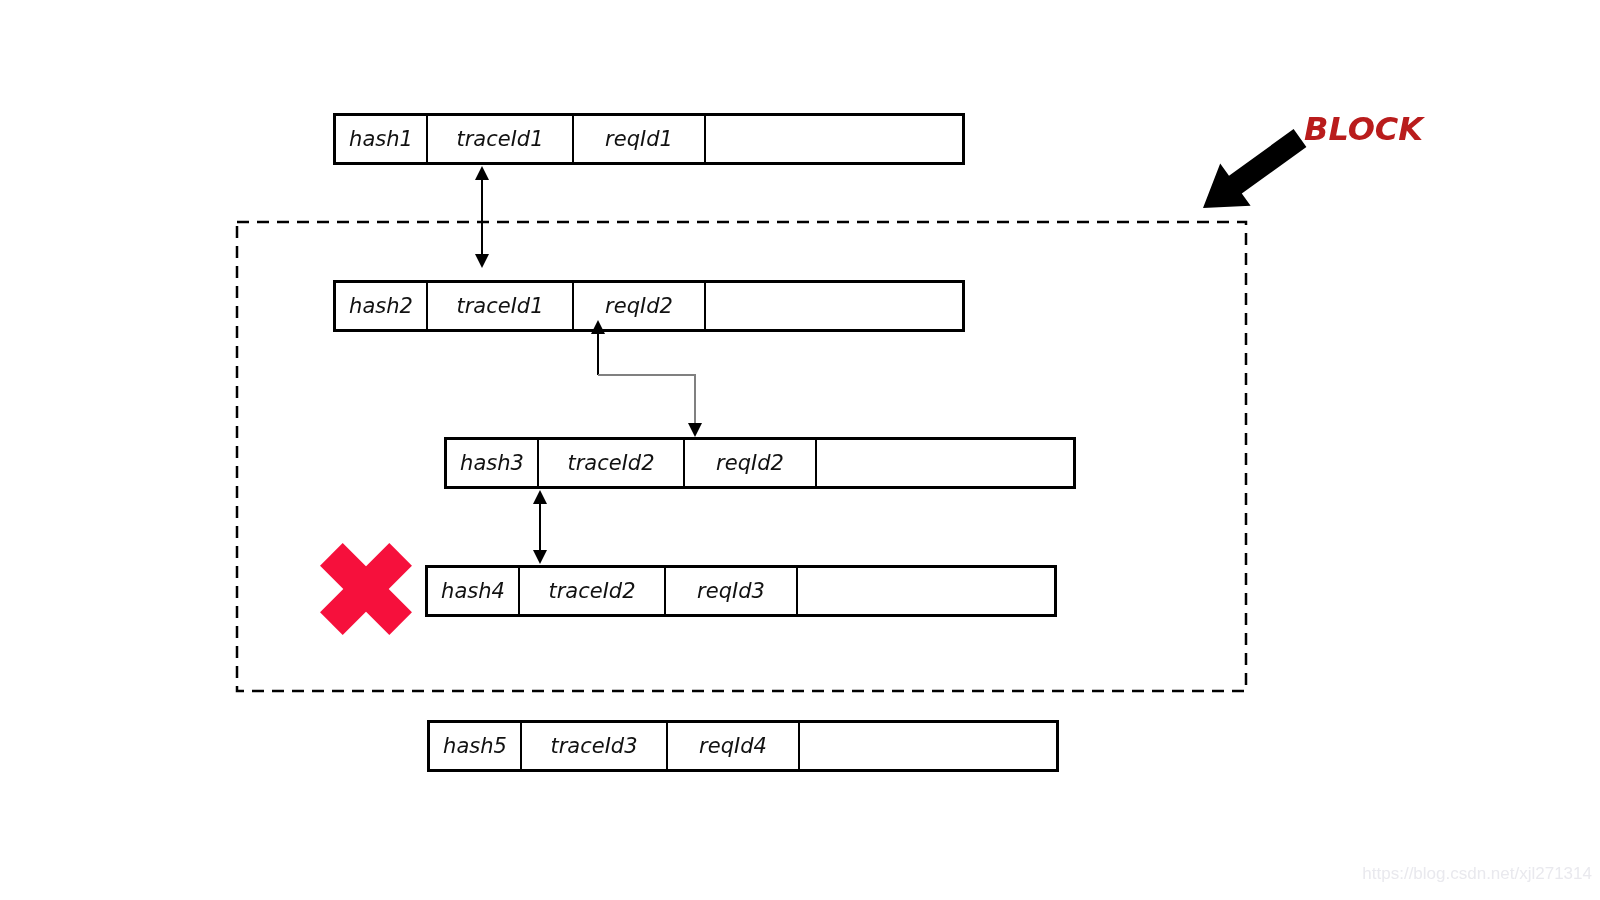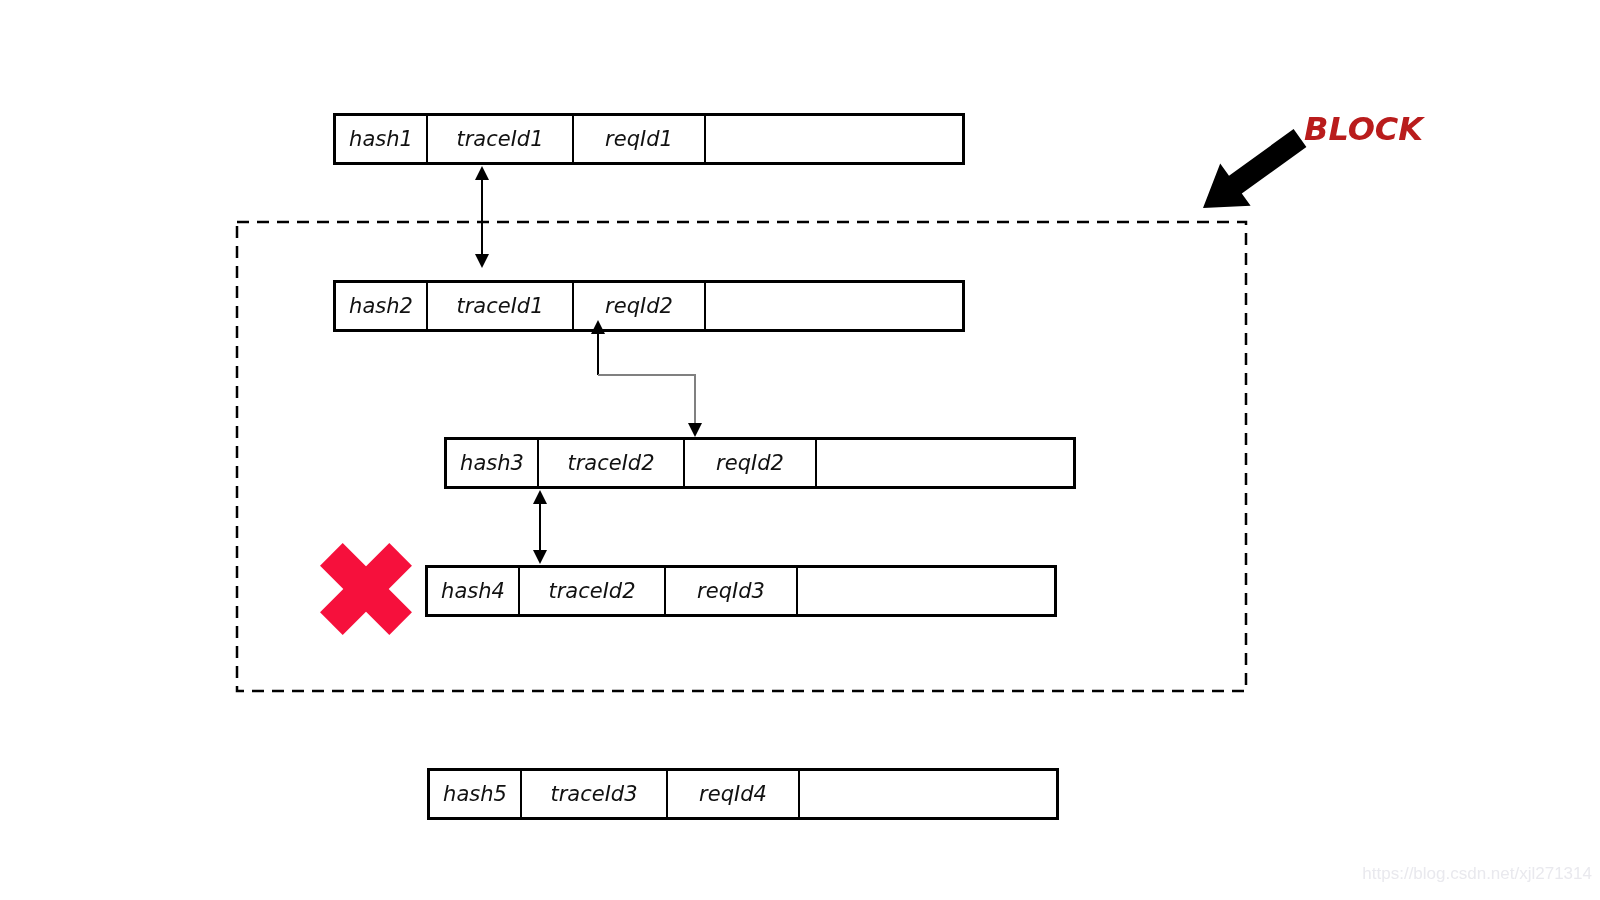--- a/index.html
+++ b/index.html
@@ -127,21 +127,21 @@
     <div class="cell c4"></div>
   </div>
 
   <div class="row" style="left:425px; top:565px;">
     <div class="cell c1">hash4</div>
     <div class="cell c2">traceId2</div>
     <div class="cell c3">reqId3</div>
     <div class="cell c4"></div>
   </div>
 
-  <div class="row" style="left:427px; top:720px;margin-top:48px;">
+  <div class="row" style="left:427px; top:720px;">
     <div class="cell c1">hash5</div>
     <div class="cell c2">traceId3</div>
     <div class="cell c3">reqId4</div>
     <div class="cell c4"></div>
   </div>
 
   <div class="block-label">BLOCK</div>
 
   <div class="watermark">https://blog.csdn.net/xjl271314</div>
 

